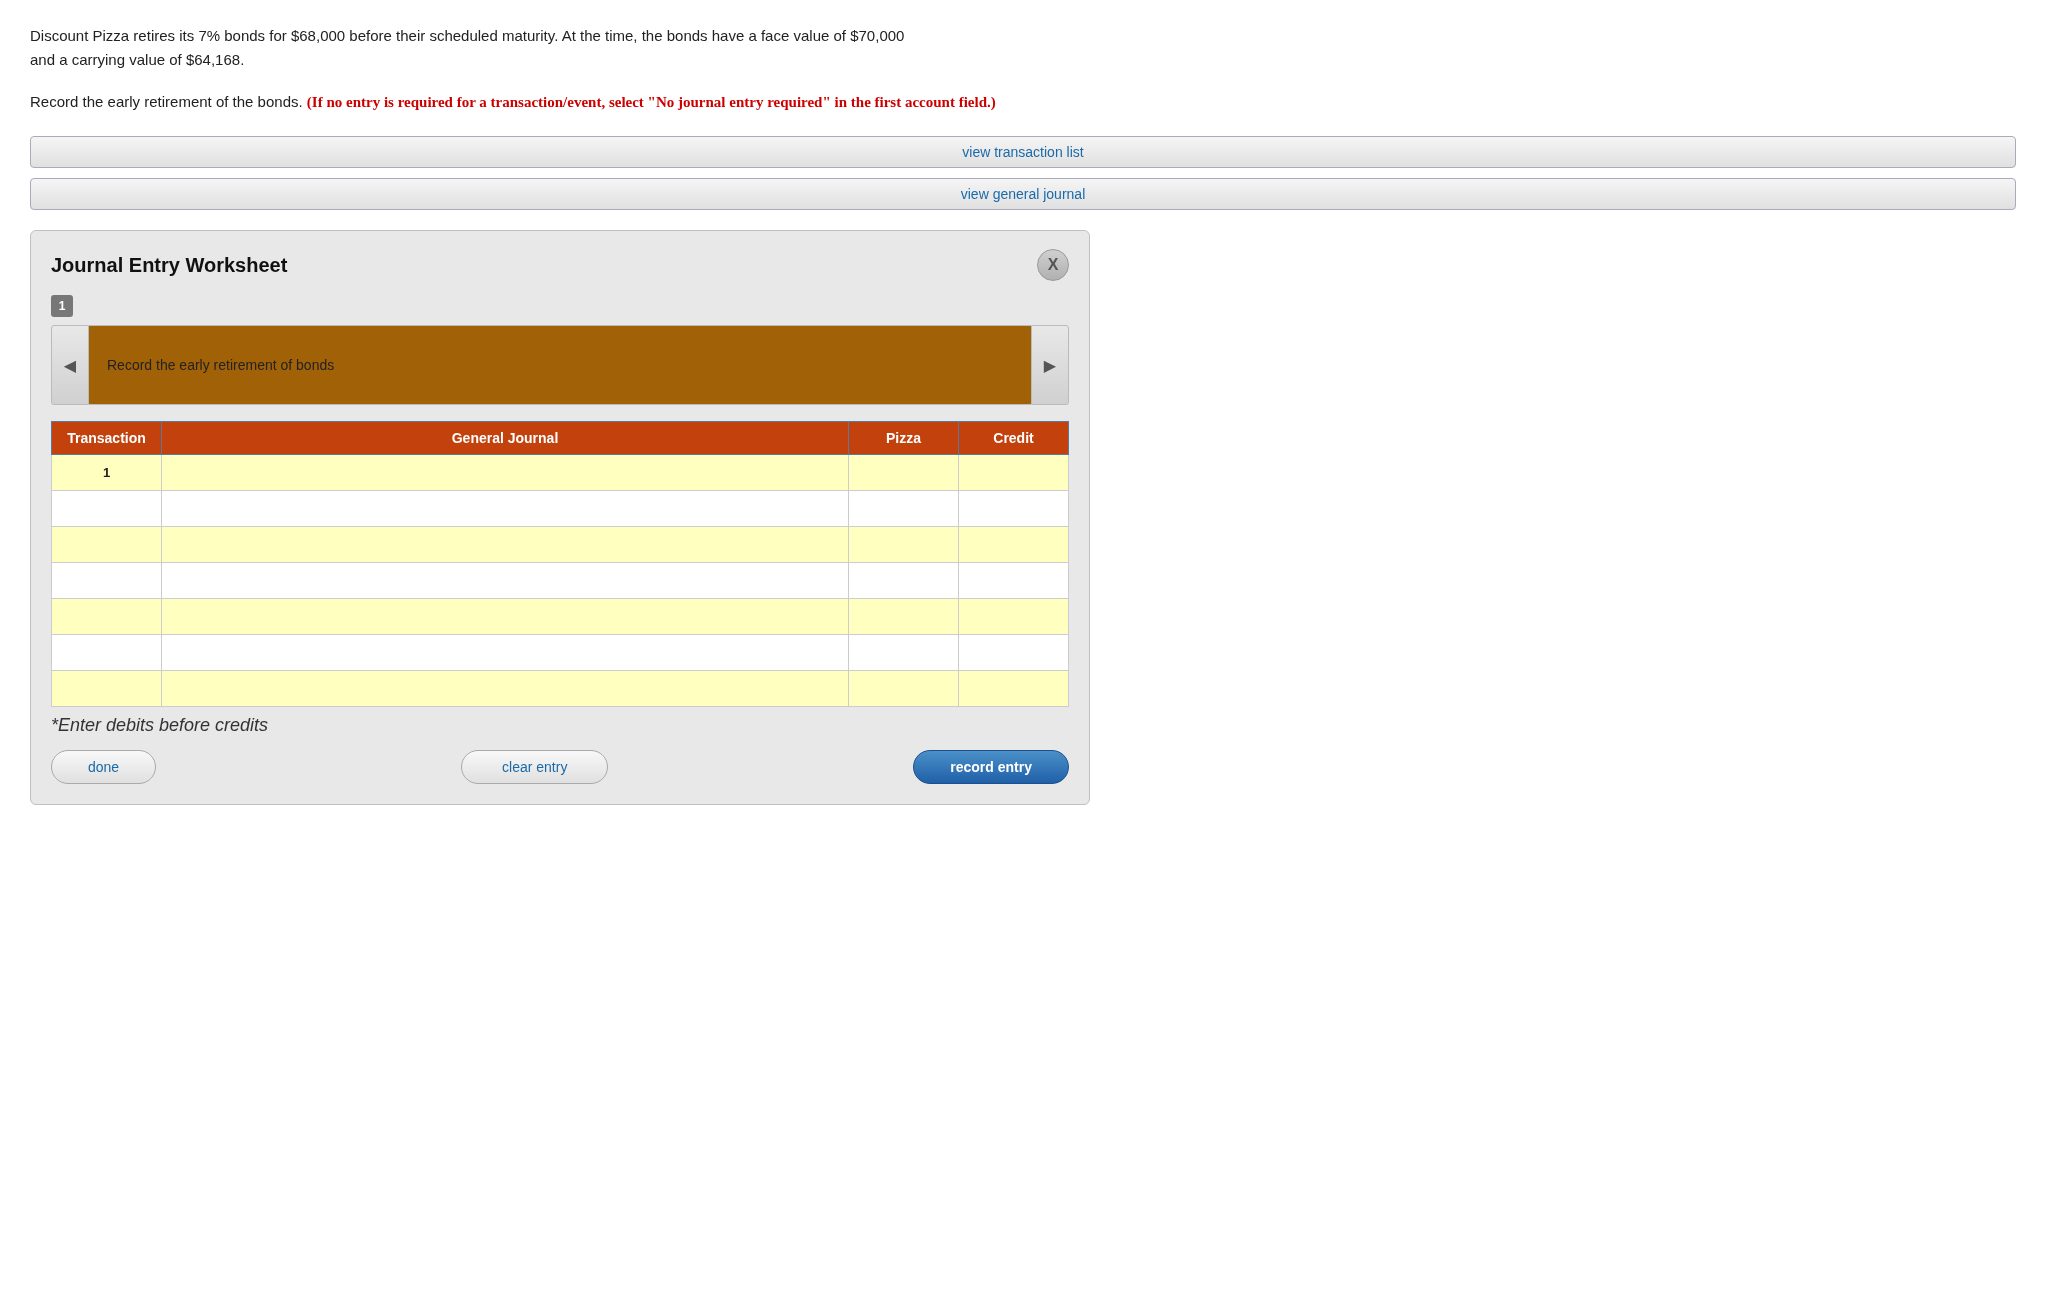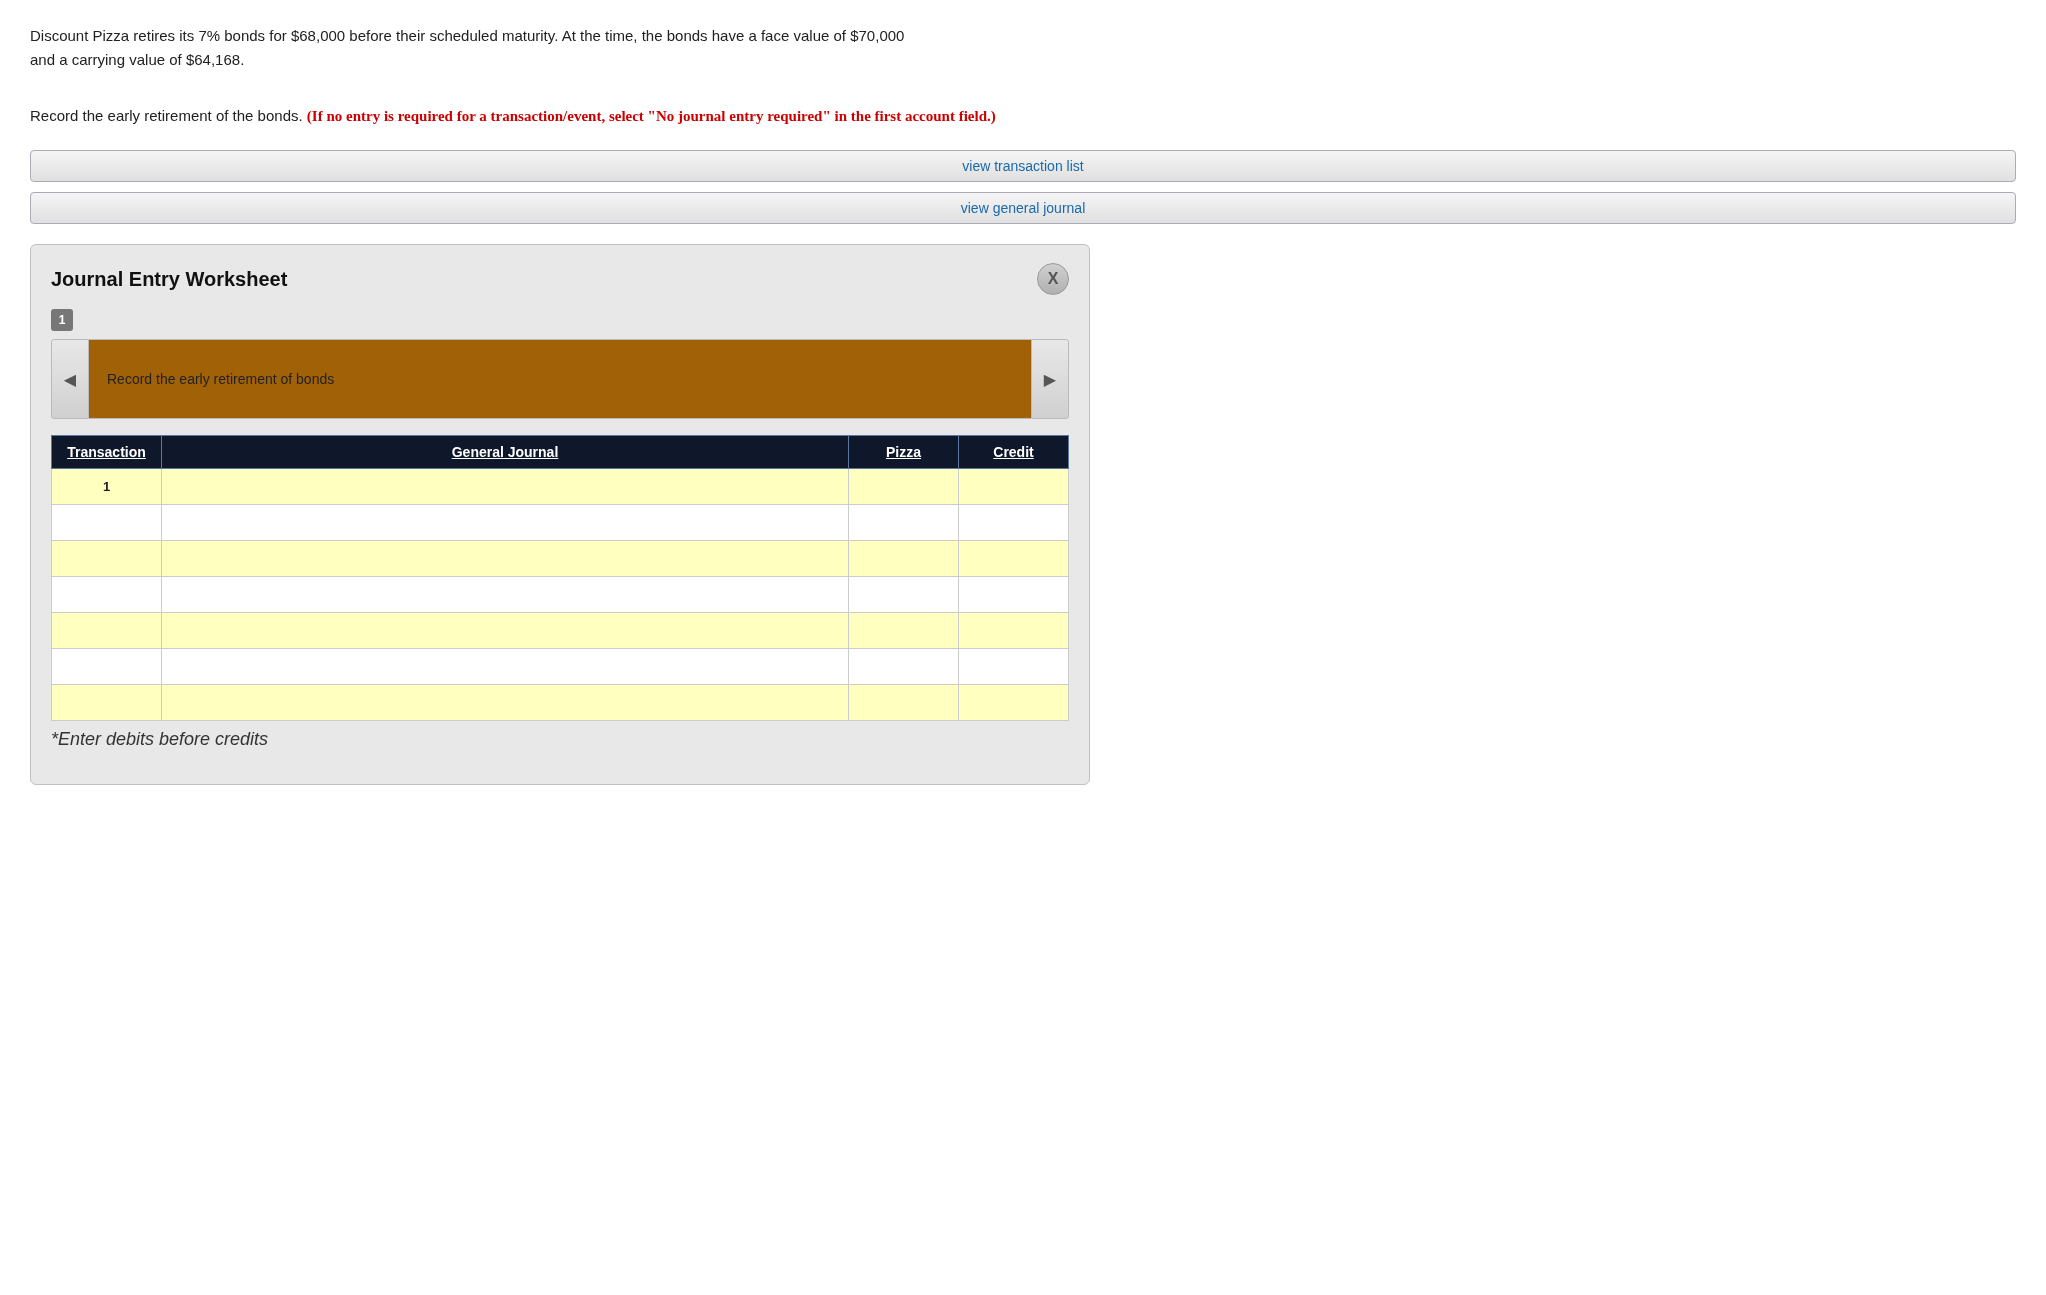--- a/index.html
+++ b/index.html
@@ -14,21 +14,21 @@
       background: #fff;
       color: #222;
       padding: 24px 30px;
       width: 2046px;
       min-height: 1295px;
     }
 
     .intro-text {
       font-size: 15px;
       line-height: 1.6;
-      margin-bottom: 32px;
+      margin-bottom: 18px;
       max-width: 1050px;
     }
 
     .instruction-text {
       font-size: 15px;
       line-height: 1.6;
       margin-bottom: 22px;
       max-width: 1050px;
     }
 
@@ -146,23 +146,22 @@
       align-items: center;
     }
 
     .journal-table {
       width: 100%;
       border-collapse: collapse;
       background: #fff;
     }
 
     .journal-table thead tr {
-      background: #0f172a;
+      background: #c2410c;
       color: #fff;
-      text-decoration: underline;
     }
 
     .journal-table thead th {
       padding: 8px 10px;
       font-size: 14px;
       font-weight: bold;
       border: 1px solid #5a78a0;
       text-align: center;
     }
 
@@ -337,13 +336,18 @@
         <td class="col-transaction"></td>
         <td class="col-general-journal"></td>
         <td class="col-debit"></td>
         <td class="col-credit"></td>
       </tr>
     </tbody>
   </table>
 
   <div class="enter-note">*Enter debits before credits</div>
 
+  <div class="bottom-buttons">
+    <button class="done-btn">done</button>
+    <button class="clear-btn">clear entry</button>
+    <button class="record-btn">record entry</button>
+  </div>
 </div>
 
 </body></html>

